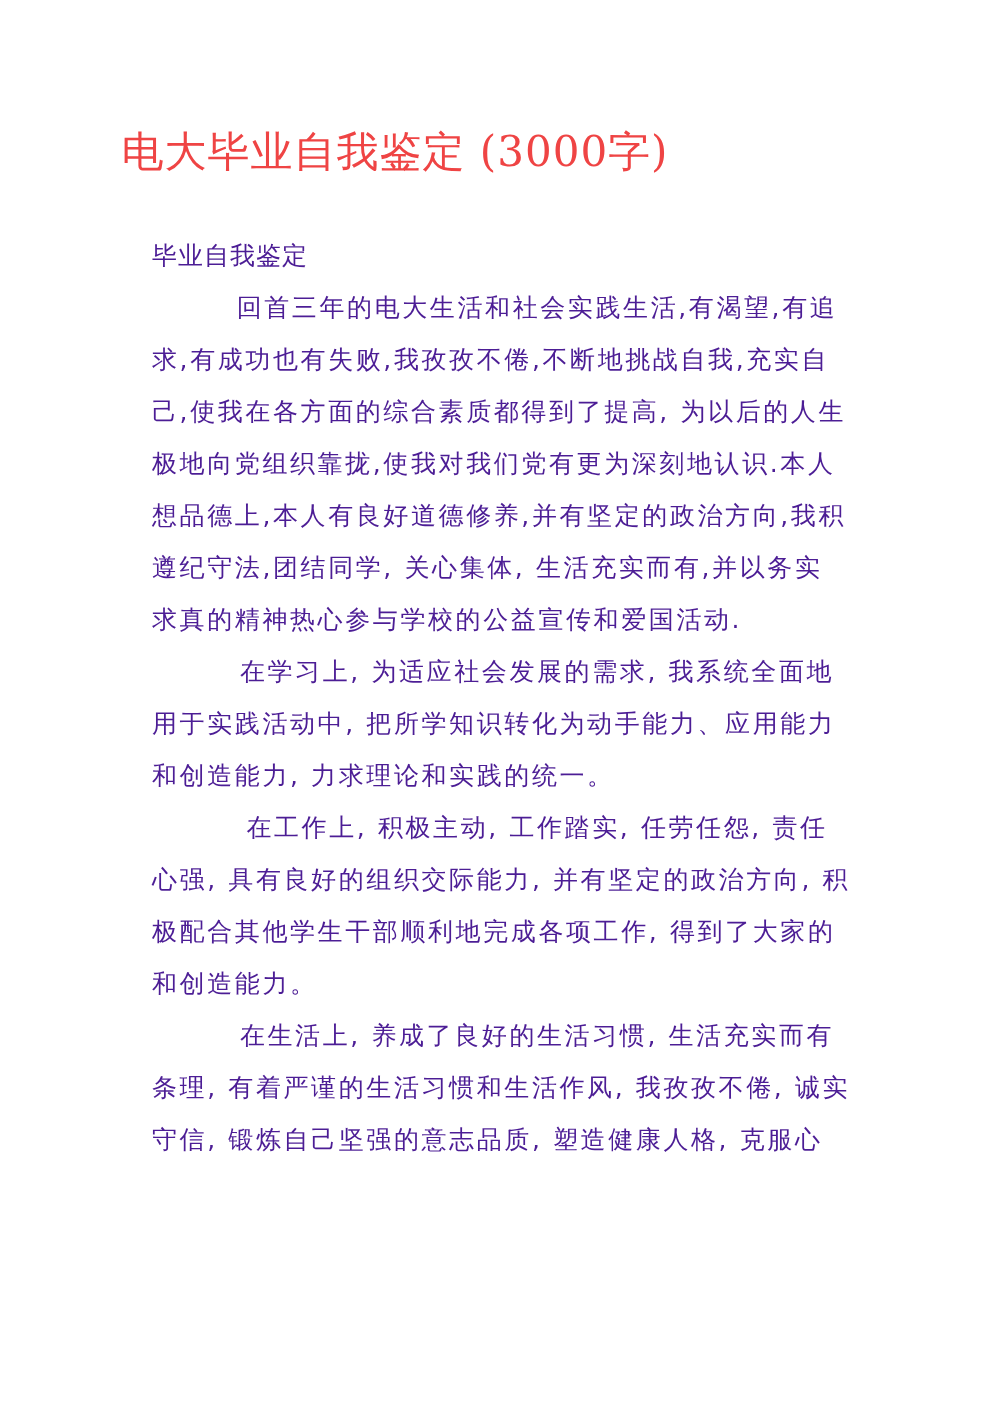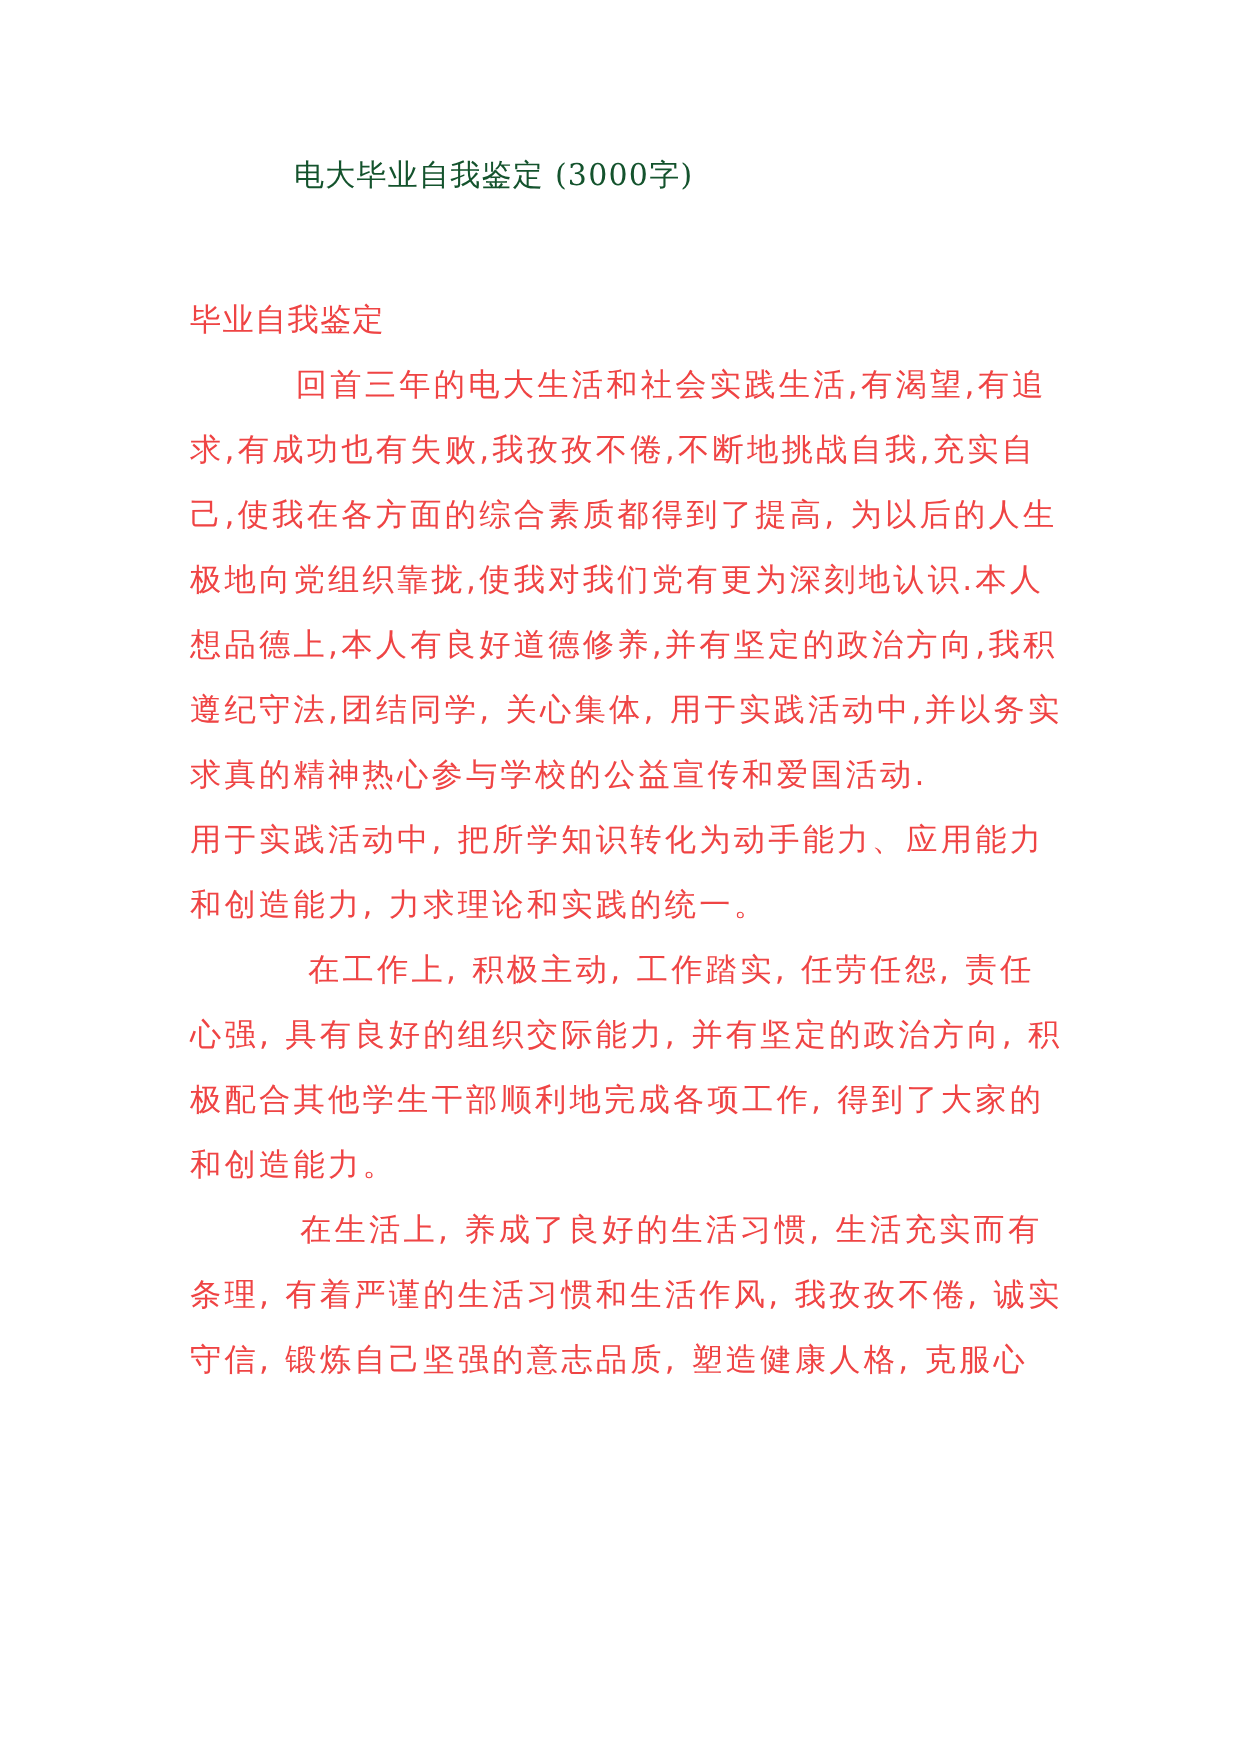--- a/index.html
+++ b/index.html
@@ -1,51 +1,52 @@
 <!DOCTYPE html>
 <html><head>
 <meta charset="utf-8">
 <style>
   html, body { margin: 0; padding: 0; background: #ffffff; }
   body { width: 993px; height: 1404px; position: relative; overflow: hidden; }
   .page { position: absolute; left: 0; top: 0; width: 993px; height: 1404px; background: #fff; }
   .title {
     position: absolute; top: 124px; left: 0; width: 790px; text-align: center;
     font-family: "DejaVu Serif", "Liberation Serif", serif;
-    font-size: 24px; color: #14532d; letter-spacing: 1px;
+    font-size: 42px; color: #ef4444; letter-spacing: 1px;
   }
   .body-text {
     position: absolute; left: 152px; top: 230px; width: 690px;
     font-family: "DejaVu Sans", "Liberation Sans", sans-serif;
-    font-size: 25px; color: #ef4444; line-height: 52px;
+    font-size: 25px; color: #4c1d95; line-height: 52px;
   }
   .line { height: 52px; white-space: nowrap; letter-spacing: 2.6px; }
   .indent { padding-left: 80px; text-align: center; }
   .subhead { letter-spacing: 1px; }
 </style>
 </head>
 <body>
 
 <div class="page">
   <div class="title">电大毕业自我鉴定 (3000字)</div>
 
   <div class="body-text">
     <div class="line subhead">毕业自我鉴定</div>
 
     <div>
       <div class="line indent">回首三年的电大生活和社会实践生活,有渴望,有追</div>
       <div class="line">求,有成功也有失败,我孜孜不倦,不断地挑战自我,充实自</div>
       <div class="line">己,使我在各方面的综合素质都得到了提高, 为以后的人生</div>
       <div class="line">极地向党组织靠拢,使我对我们党有更为深刻地认识.本人</div>
       <div class="line">想品德上,本人有良好道德修养,并有坚定的政治方向,我积</div>
-      <div class="line">遵纪守法,团结同学, 关心集体, 用于实践活动中,并以务实</div>
+      <div class="line">遵纪守法,团结同学, 关心集体, 生活充实而有,并以务实</div>
       <div class="line">求真的精神热心参与学校的公益宣传和爱国活动.</div>
     </div>
 
     <div>
+      <div class="line indent">在学习上, 为适应社会发展的需求, 我系统全面地</div>
       <div class="line">用于实践活动中, 把所学知识转化为动手能力、应用能力</div>
       <div class="line">和创造能力, 力求理论和实践的统一。</div>
     </div>
 
     <div>
       <div class="line indent">在工作上, 积极主动, 工作踏实, 任劳任怨, 责任</div>
       <div class="line">心强, 具有良好的组织交际能力, 并有坚定的政治方向, 积</div>
       <div class="line">极配合其他学生干部顺利地完成各项工作, 得到了大家的</div>
       <div class="line">和创造能力。</div>
     </div>

